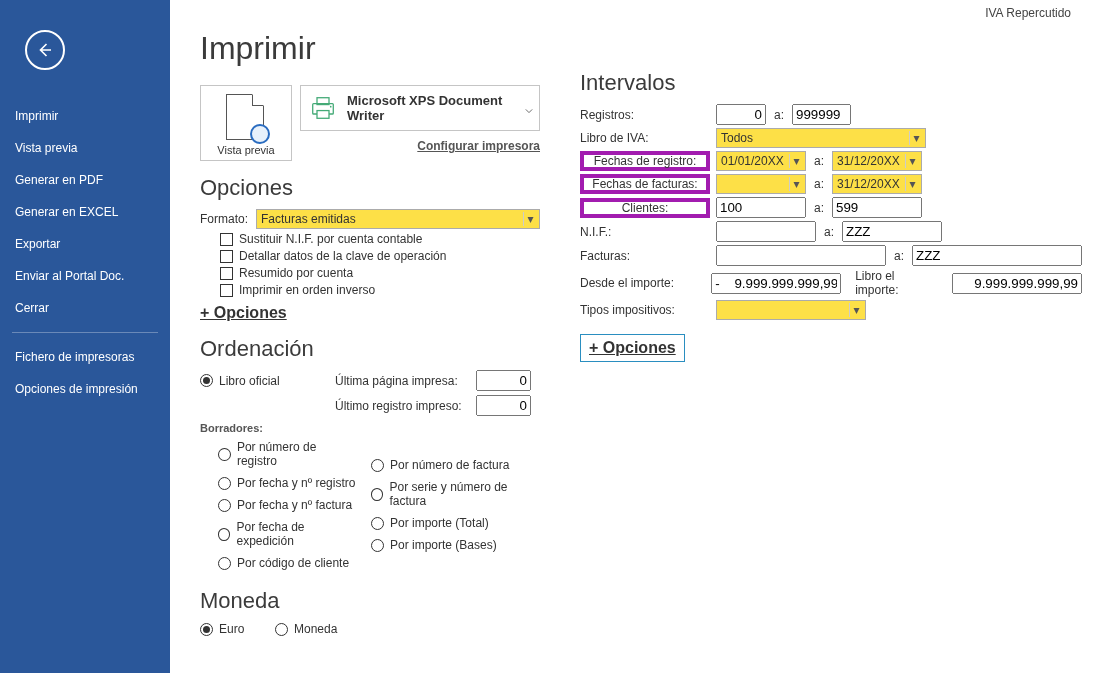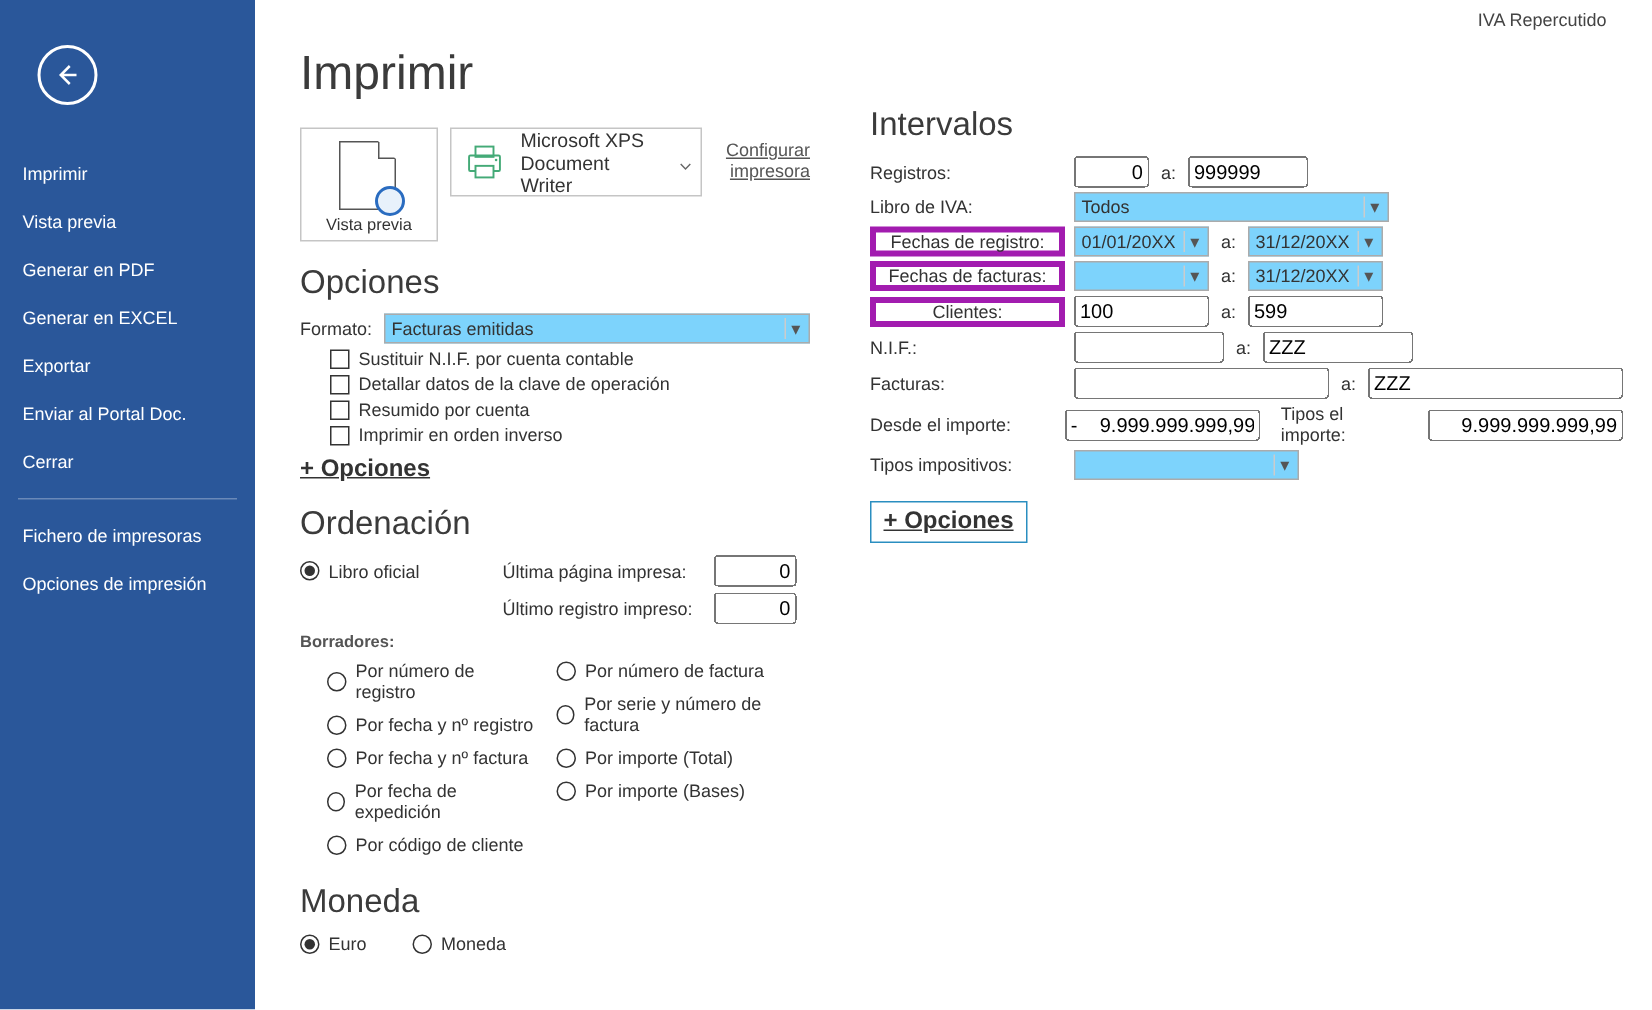--- a/index.html
+++ b/index.html
@@ -90,21 +90,21 @@
     width:10px; height:10px; background:#fff;
     border-left:1px solid #555; border-bottom:1px solid #555;
     border-top:1px solid #fff; border-right:1px solid #fff;
   }
   .doc-icon .lens {
     position:absolute; right:-4px; bottom:-4px;
     width:20px; height:20px; border:2px solid #2a6cc0; border-radius:50%;
     background:#e8f1fb;
   }
   .preview-box .lbl { font-size: 11px; }
-  .printer-wrap { flex:1; display:flex; flex-direction:row; }
+  .printer-wrap { flex:1; display:flex; flex-direction:column;font-weight:bold; }
   .printer-select {
     border: 1px solid #c5c5c5;
     height: 46px;
     display: flex; align-items: center;
     padding: 0 6px 0 8px;
     gap: 10px;
     cursor: pointer;
   }
   .printer-icn { width: 28px; height: 24px; }
   .printer-name { flex:1; font-size: 13px; }
@@ -120,42 +120,42 @@
   }
   
   .row { display:flex; align-items:center; gap:6px; margin: 3px 0; }
   label.fld { width: 50px; }
   input[type=text].inp, .select {
     border: 1px solid #ababab;
     height: 20px;
     padding: 0 4px;
     font-family: inherit;
     font-size: 12px;
-    background:#7dd3fc;
+    background:#fde047;
   }
   .select {
     display: inline-flex; align-items:center; justify-content: space-between;
     padding-right: 2px;
     cursor: pointer;
   }
   .select .txt { flex:1; overflow:hidden; white-space:nowrap; }
   .select .dd { width: 14px; text-align:center; border-left: 1px solid #ccc; color:#555;}
   .chk-row { display:flex; align-items:center; gap:6px; margin: 3px 0; padding-left: 20px; }
   .chk {
     width: 13px; height:13px; border:1px solid #333; display:inline-block; cursor:pointer;
   }
   .link-more { text-decoration: underline; font-weight: bold; font-size:16px; cursor:pointer; display:inline-block; margin-top:4px;}
   .link-more.boxed { border:1px solid #2a8ec0; padding: 4px 8px; }
   
   .rad { width:13px; height:13px; border:1px solid #333; border-radius:50%; display:inline-flex; align-items:center; justify-content:center; cursor:pointer;}
   .rad.sel::after { content:""; width:7px; height:7px; background:#333; border-radius:50%; }
   .rad-row { display:flex; align-items:center; gap:6px; margin:4px 0;}
   .num-right { text-align: right; }
   .mini-label { font-size: 11px; color:#555; margin: 6px 0 2px 0; display:block;font-weight:bold;}
-  .two-col-radio { display:flex; gap: 12px; }
+  .two-col-radio { display:flex; gap: 12px; align-items: center; }
   .two-col-radio > div { display:flex; flex-direction:column; }
   .indent { margin-left: 18px; }
   
   .int-row { display:flex; align-items:center; gap:6px; margin: 3px 0; }
   .int-label { width: 130px; }
   .btn-like {
     border:4px solid #a21caf; height:20px; display:inline-flex; align-items:center; justify-content:center;
     padding: 0 8px; background:#fff; cursor:pointer; min-width:130px;
   }
   .a-lbl { width: 14px; text-align:center; }
@@ -315,21 +315,21 @@
         </div>
       </div>
 
       <div class="col-right">
         <h2 class="section" style="margin-top:40px">Intervalos</h2>
 
         <div class="int-row">
           <span class="int-label">Registros:</span>
           <input class="inp num-right" style="width: 50px;" value="0">
           <span class="a-lbl">a:</span>
-          <input class="inp" style="width: 80px;" value="999999">
+          <input class="inp" style="width: 59px;" value="999999">
         </div>
 
         <div class="int-row">
           <span class="int-label">Libro de IVA:</span>
           <div class="select" style="width:210px">
             <span class="txt">Todos</span>
               <span class="dd">▾</span>
           </div>
         </div>
 
@@ -376,21 +376,21 @@
         <div class="int-row">
           <span class="int-label">Facturas:</span>
           <input class="inp" style="width: 170px;" value="">
           <span class="a-lbl">a:</span>
           <input class="inp" style="width: 170px;" value="ZZZ">
         </div>
 
         <div class="int-row">
           <span class="int-label">Desde el importe:</span>
           <input class="inp num-right" style="width: 130px;" value="-    9.999.999.999,99">
-          <span class="h-lbl">Tipos el importe:</span>
+          <span class="h-lbl">Libro el importe:</span>
           <input class="inp num-right" style="width: 130px;" value="9.999.999.999,99">
         </div>
 
         <div class="int-row">
           <span class="int-label">Tipos impositivos:</span>
           <div class="select" style="width:150px">
             <span class="txt"></span>
               <span class="dd">▾</span>
           </div>
         </div>

